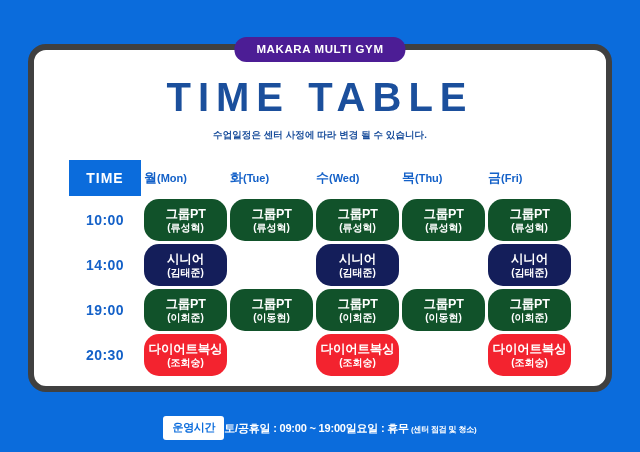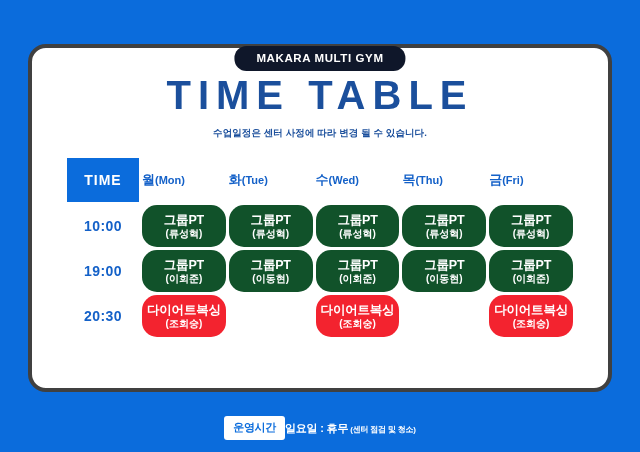--- a/index.html
+++ b/index.html
@@ -19,43 +19,43 @@
     position: relative;
     width: 640px;
     height: 452px;
     background: #0b6cdc;
     box-sizing: border-box;
   }
 
   
   .brand-tab {
     position: absolute;
-    top: 46px;
+    top: 37px;
     left: 50%;
     transform: translateX(-50%);
-    background: #0f172a;
+    background: #4c1d95;
     color: #ffffff;
     font-size: 11.5px;
     font-weight: bold;
     letter-spacing: 0.6px;
     padding: 6px 22px 7px 22px;
     border-radius: 12px;
     white-space: nowrap;
     z-index: 4;
   }
 
   
   .card {
     position: absolute;
     left: 28px;
     top: 44px;
     width: 584px;
     height: 348px;
     background: #ffffff;
-    border: 4px solid #404040;
+    border: 6px solid #404040;
     border-radius: 18px;
     box-sizing: border-box;
     z-index: 2;
   }
 
   .card-inner {
     position: absolute;
     left: 0;
     top: 0;
     right: 0;
@@ -99,21 +99,21 @@
 
   .col-time { width: 72px; }
 
   .head-time {
     background: #0b6cdc;
     color: #ffffff;
     font-size: 14px;
     font-weight: bold;
     letter-spacing: 1px;
     text-align: center;
-    height: 44px;
+    height: 36px;
     vertical-align: middle;
   }
 
   .head-day {
     color: #1461c8;
     font-size: 13px;
     font-weight: bold;
     text-align: left;
     height: 36px;
     vertical-align: middle;
@@ -247,20 +247,37 @@
             <td class="slot green">
               <span class="name">그룹PT</span>
               <span class="coach">(류성혁)</span>
             </td>
             <td class="slot green">
               <span class="name">그룹PT</span>
               <span class="coach">(류성혁)</span>
             </td>
           </tr>
 
+          <tr>
+            <td class="time-label col-time">14:00</td>
+            <td class="slot navy">
+              <span class="name">시니어</span>
+              <span class="coach">(김태준)</span>
+            </td>
+            <td class="slot empty"></td>
+            <td class="slot navy">
+              <span class="name">시니어</span>
+              <span class="coach">(김태준)</span>
+            </td>
+            <td class="slot empty"></td>
+            <td class="slot navy">
+              <span class="name">시니어</span>
+              <span class="coach">(김태준)</span>
+            </td>
+          </tr>
 
           <tr>
             <td class="time-label col-time">19:00</td>
             <td class="slot green">
               <span class="name">그룹PT</span>
               <span class="coach">(이회준)</span>
             </td>
             <td class="slot green">
               <span class="name">그룹PT</span>
               <span class="coach">(이동현)</span>
@@ -298,18 +315,19 @@
           </tr>
 
         </tbody>
       </table>
 
     </div>
   </div>
 
   <div class="footer">
     <div class="footer-badge">운영시간</div>
+    <div class="footer-item">토/공휴일 : 09:00 ~ 19:00</div>
     <div class="footer-item">
       <span>일요일 : 휴무</span><span class="note">(센터 점검 및 청소)</span>
     </div>
   </div>
 
 </div>
 
 </body></html>

